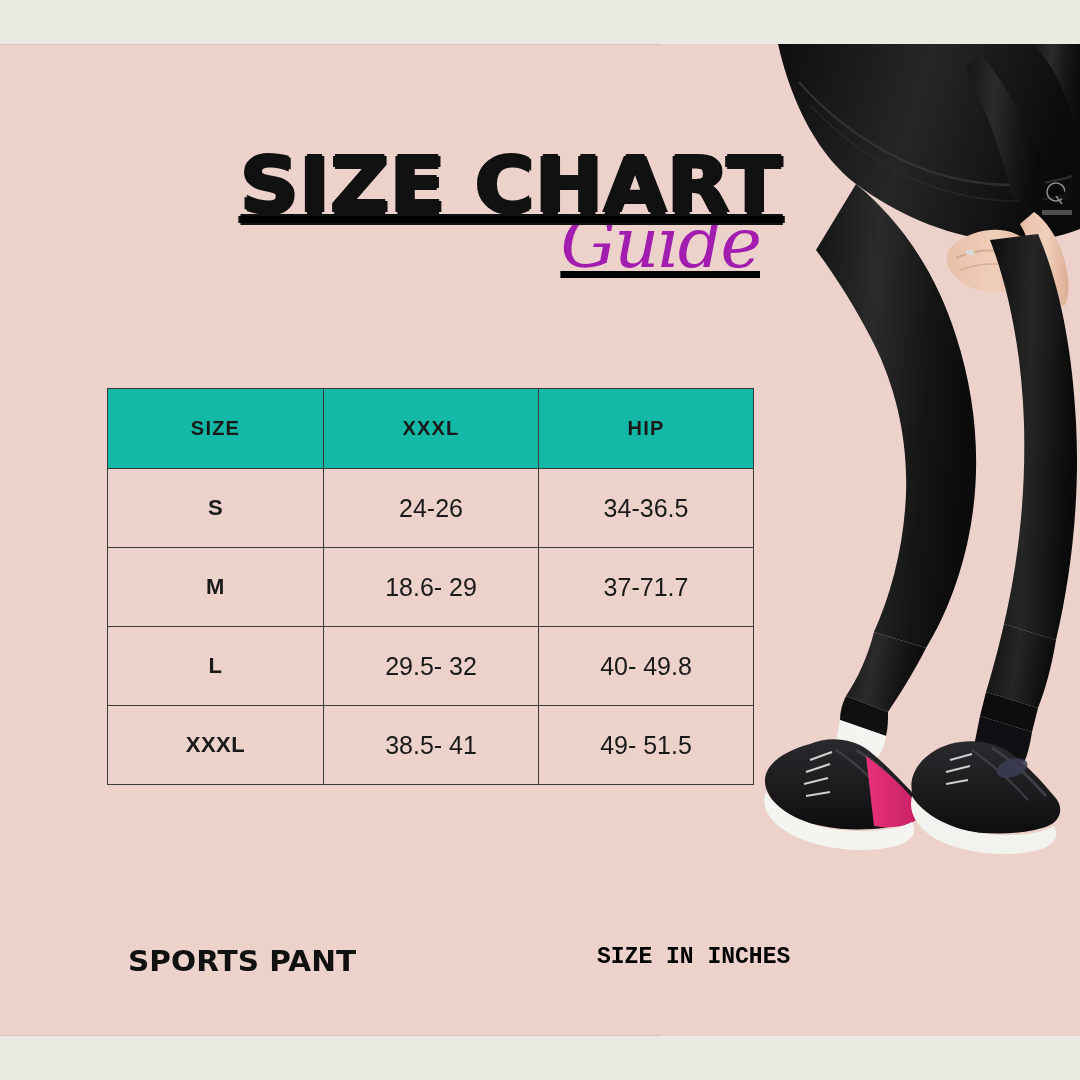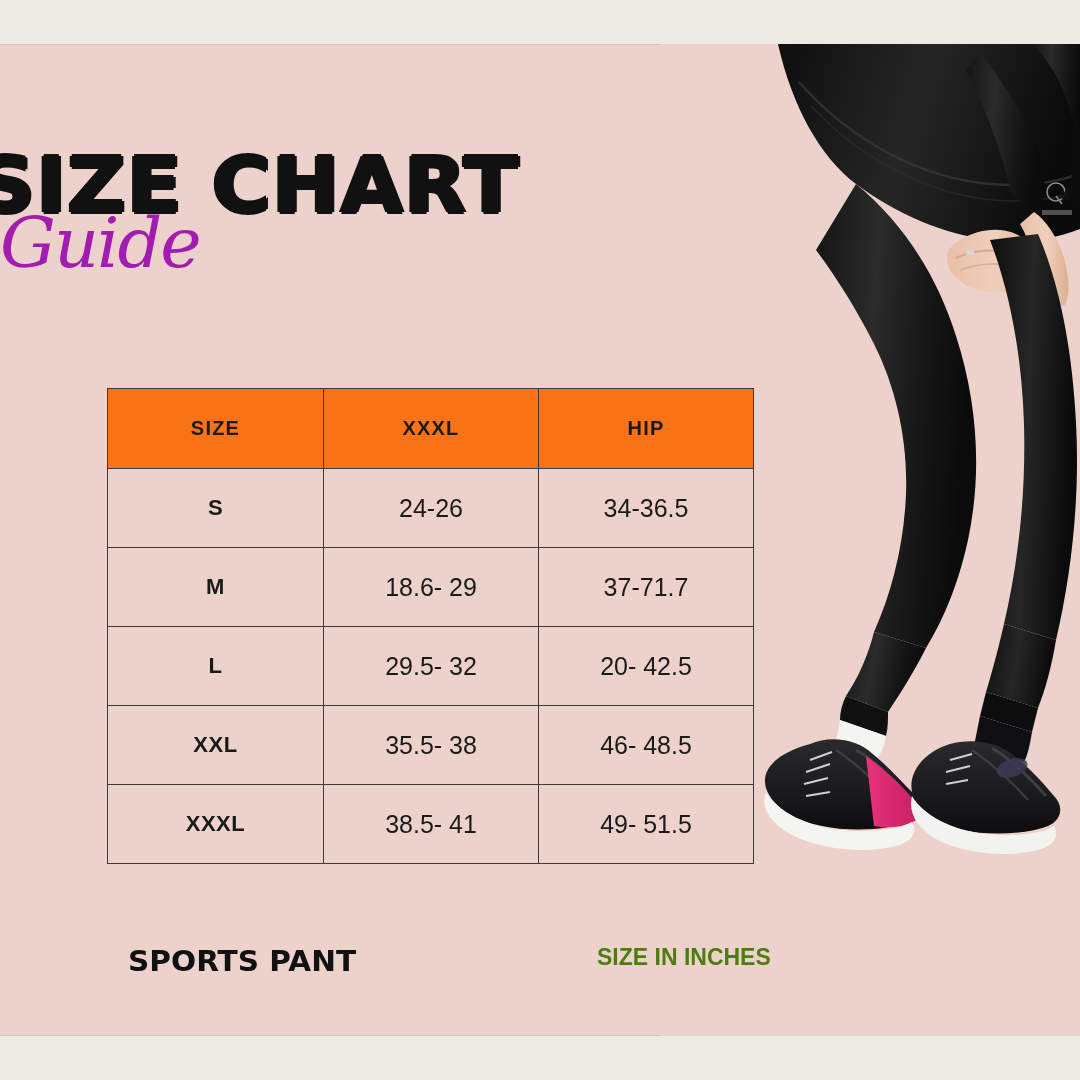--- a/index.html
+++ b/index.html
@@ -51,22 +51,23 @@
     overflow: hidden;
   }
   .photo svg { display: block; }
 
   
   .title-block {
     position: absolute;
     left: 0;
     top: 150px;
     width: 760px;
-    text-align: left;
+    text-align: right;
     pointer-events: none;
+    text-decoration: underline;
   }
   .title-main {
     font-family: "DejaVu Sans", sans-serif;
     font-weight: 700;
     font-size: 76px;
     letter-spacing: 1px;
     color: #111;
     line-height: 0.95;
     transform: scaleX(1.06);
     transform-origin: center;
@@ -99,21 +100,21 @@
   table.size-chart th,
   table.size-chart td {
     border: 1px solid #3a3a3a;
     height: 79px;
     text-align: center;
     vertical-align: middle;
     font-size: 25px;
     color: #1a1a1a;
   }
   table.size-chart thead th {
-    background: #f97316;
+    background: #14b8a6;
     font-weight: 700;
     letter-spacing: 1.2px;
     font-size: 20px;
     height: 80px;
   }
   table.size-chart tbody td:first-child {
     font-weight: 700;
     letter-spacing: 0.5px;
     font-size: 22px;
   }
@@ -134,24 +135,24 @@
     font-size: 29px;
     color: #111;
     letter-spacing: 0px;
     transform: scaleX(1.02);
     transform-origin: left center;
   }
   .footer-right {
     position: absolute;
     left: 597px;
     top: 944px;
-    font-family: Liberation Sans, sans-serif;
+    font-family: Liberation Mono, monospace;
     font-weight: 700;
     font-size: 23px;
-    color: #4d7c0f;
+    color: #000000;
     letter-spacing: 0px;
   }
 </style>
 </head>
 <body>
 
 <div class="page">
 
   <div class="pink-panel">
     <div class="panel-edge-top"></div>
@@ -281,26 +282,21 @@
           <td>34-36.5</td>
         </tr>
         <tr>
           <td>M</td>
           <td>18.6- 29</td>
           <td>37-71.7</td>
         </tr>
         <tr>
           <td>L</td>
           <td>29.5- 32</td>
-          <td>20- 42.5</td>
-        </tr>
-        <tr>
-          <td>XXL</td>
-          <td>35.5- 38</td>
-          <td>46- 48.5</td>
+          <td>40- 49.8</td>
         </tr>
         <tr>
           <td>XXXL</td>
           <td>38.5- 41</td>
           <td>49- 51.5</td>
         </tr>
       </tbody>
     </table>
   </div>
 

